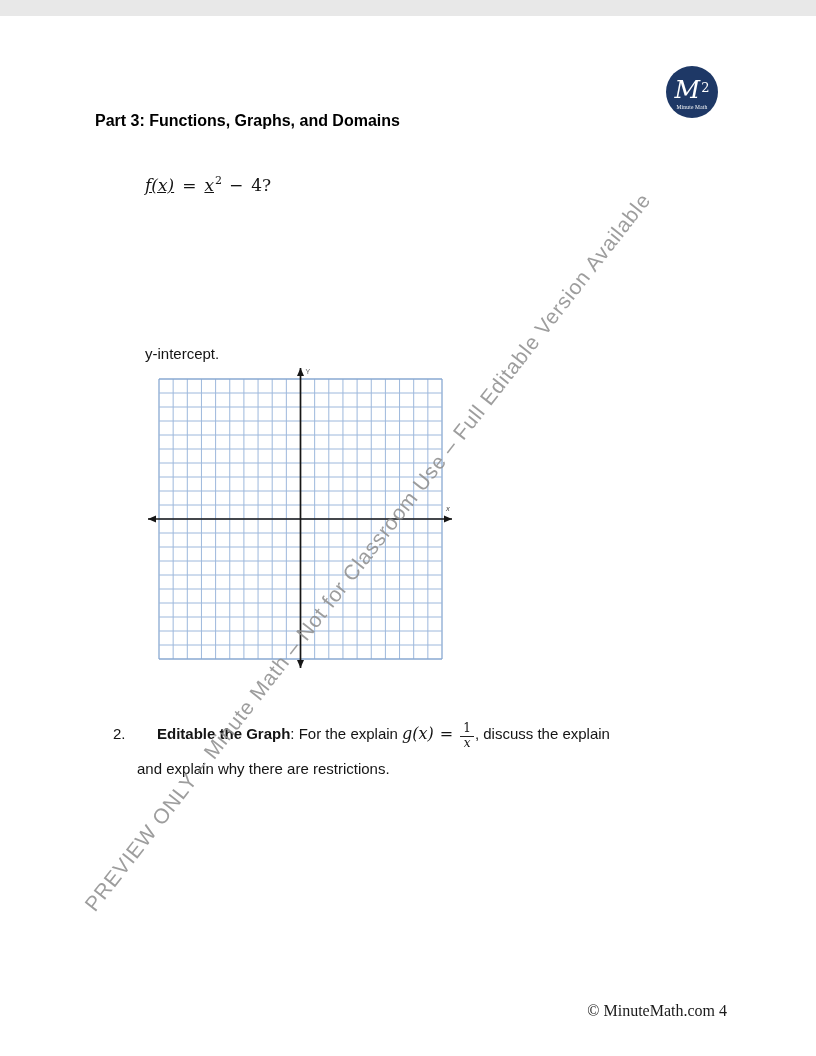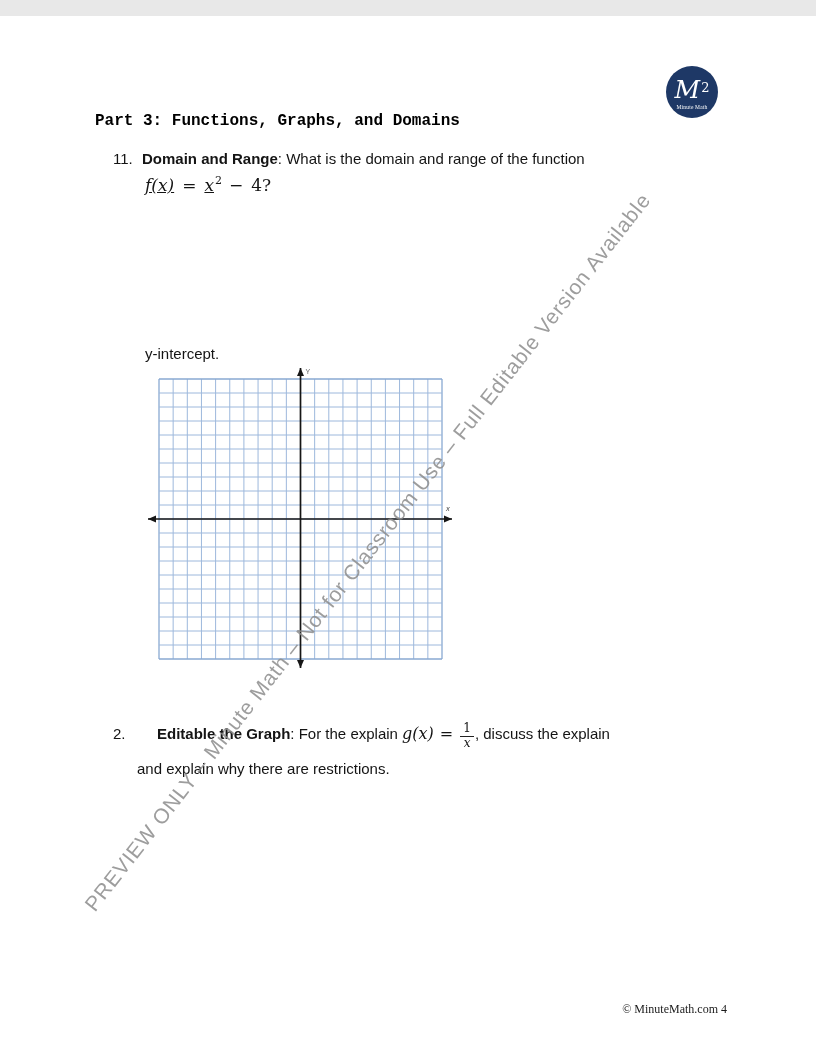--- a/index.html
+++ b/index.html
@@ -27,21 +27,21 @@
   .logo-m sup{font-size:13px;font-style:normal;vertical-align:6px;margin-left:1px;}
   .logo-caption{
     font-size:5.5px;letter-spacing:0.2px;margin-top:2px;
     font-family:"Liberation Serif", serif;
     white-space:nowrap;
   }
   
   .abs{position:absolute;white-space:nowrap;}
   .heading{
     left:95px;top:96px;
-    font-size:16px;font-weight:bold;color:#000;font-family:Liberation Mono, monospace;
+    font-size:16px;font-weight:bold;color:#000;
   }
   .line{font-size:15px;line-height:24px;}
   .num{display:inline-block;}
   .num.n11{width:29px;}
   .num.wide{width:44px;}
   b{font-weight:bold;}
   
   .math{
     font-family:"DejaVu Serif", serif;
     font-style:italic;
@@ -69,38 +69,35 @@
     color:var(--watermark,#8d8d8d);
     opacity:0.85;
     white-space:nowrap;
     z-index:5;
     pointer-events:none;
   }
   
   .footer{
     right:89px;top:986px;
     font-family:"Liberation Serif", serif;
-    font-size:12px;color:#1a1a1a;
+    font-size:16px;color:#1a1a1a;
   }
 </style>
 </head>
 <body>
 
 <div class="page">
 
   <div class="logo">
     <div class="logo-m"><span>M</span><sup>2</sup></div>
     <div class="logo-caption">Minute Math</div>
   </div>
 
   <div class="abs heading">Part 3: Functions, Graphs, and Domains</div>
 
-  <div class="abs line" style="left:113px;top:131px;">
-    <span class="num n11">11.</span><b>Domain and Range</b><span>: What is the domain and range of the function</span>
-  </div>
   <div class="abs fml">
     <span class="tok">f(x)</span><span class="op">=</span><span class="tok" style="margin-right:0;">x</span><sup>2</sup><span class="op" style="margin-left:7px;">−</span><span class="op">4?</span>
   </div>
 
   <div class="abs line" style="left:145px;top:326px;">y-intercept.</div>
 
   <div class="graph-area">
     <svg width="320" height="320" viewBox="0 0 320 320" xmlns="http://www.w3.org/2000/svg">
         <g>
           <line x1="19" y1="18" x2="19" y2="298" stroke="#89a9d2" stroke-width="1.3"></line>

